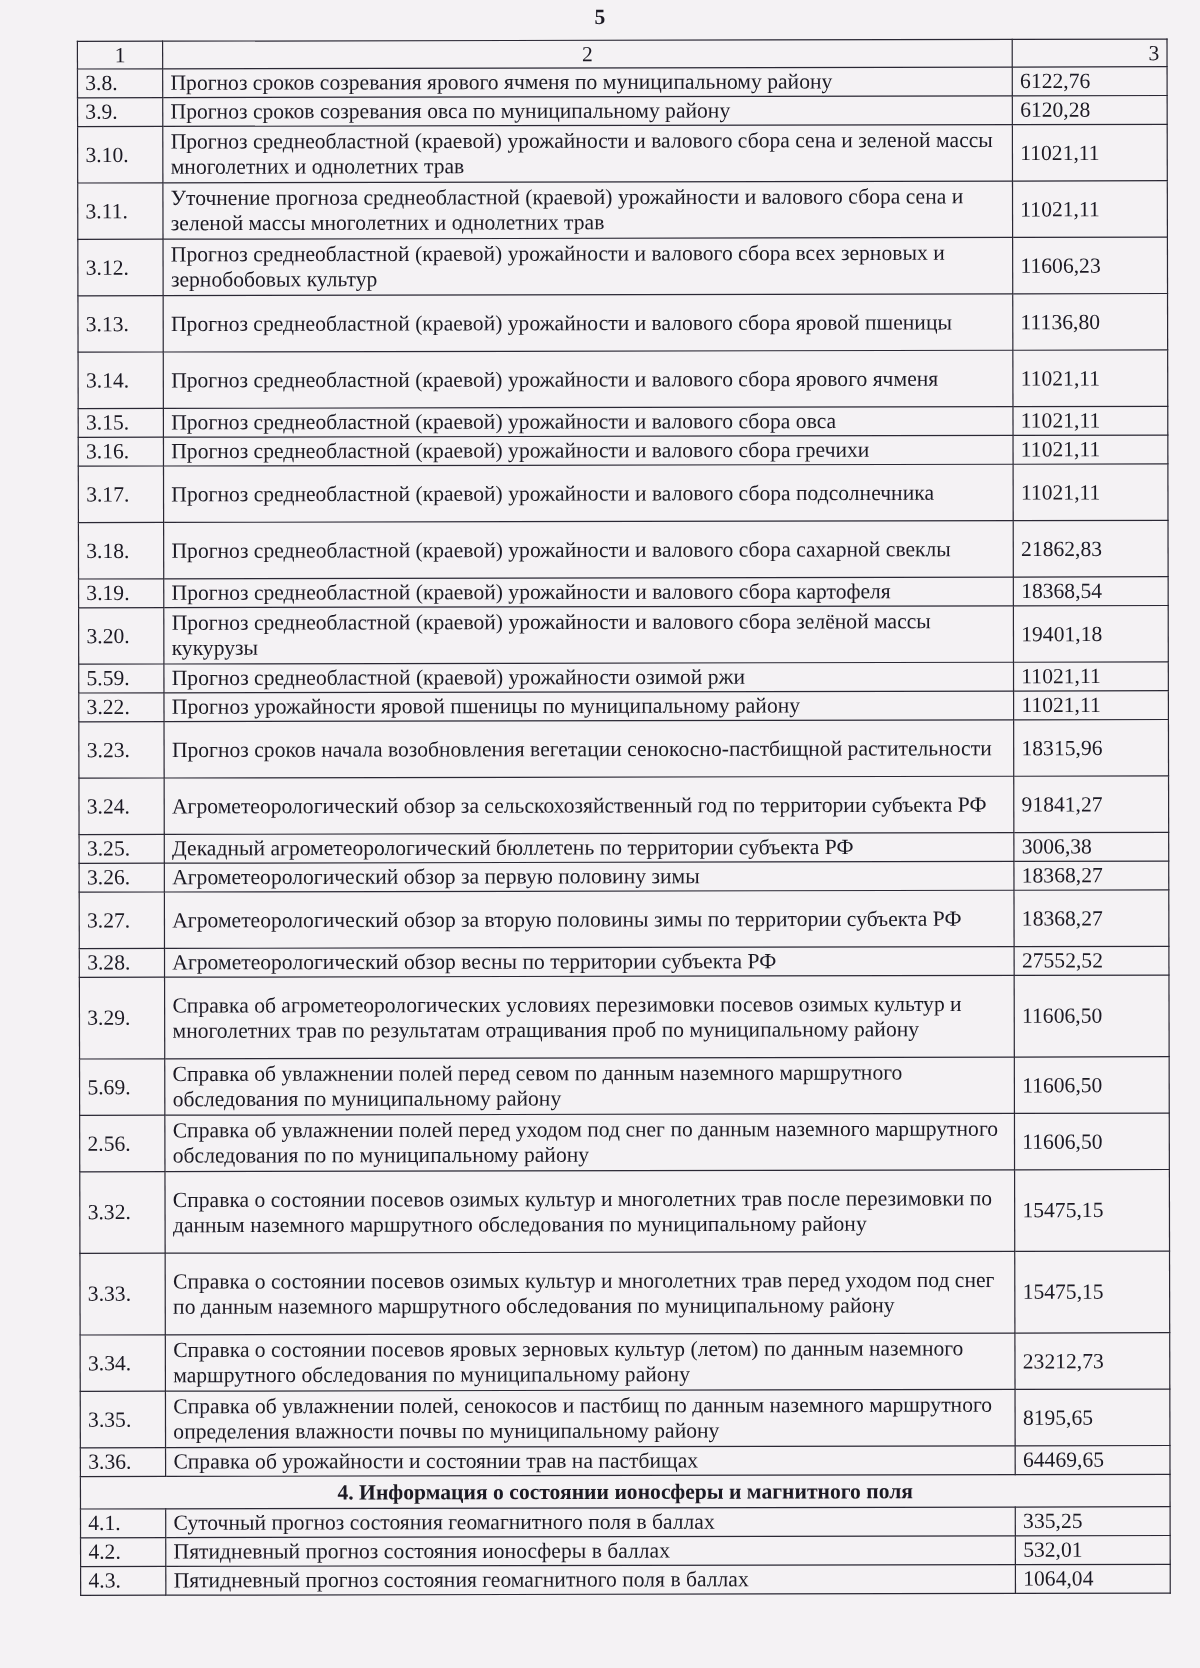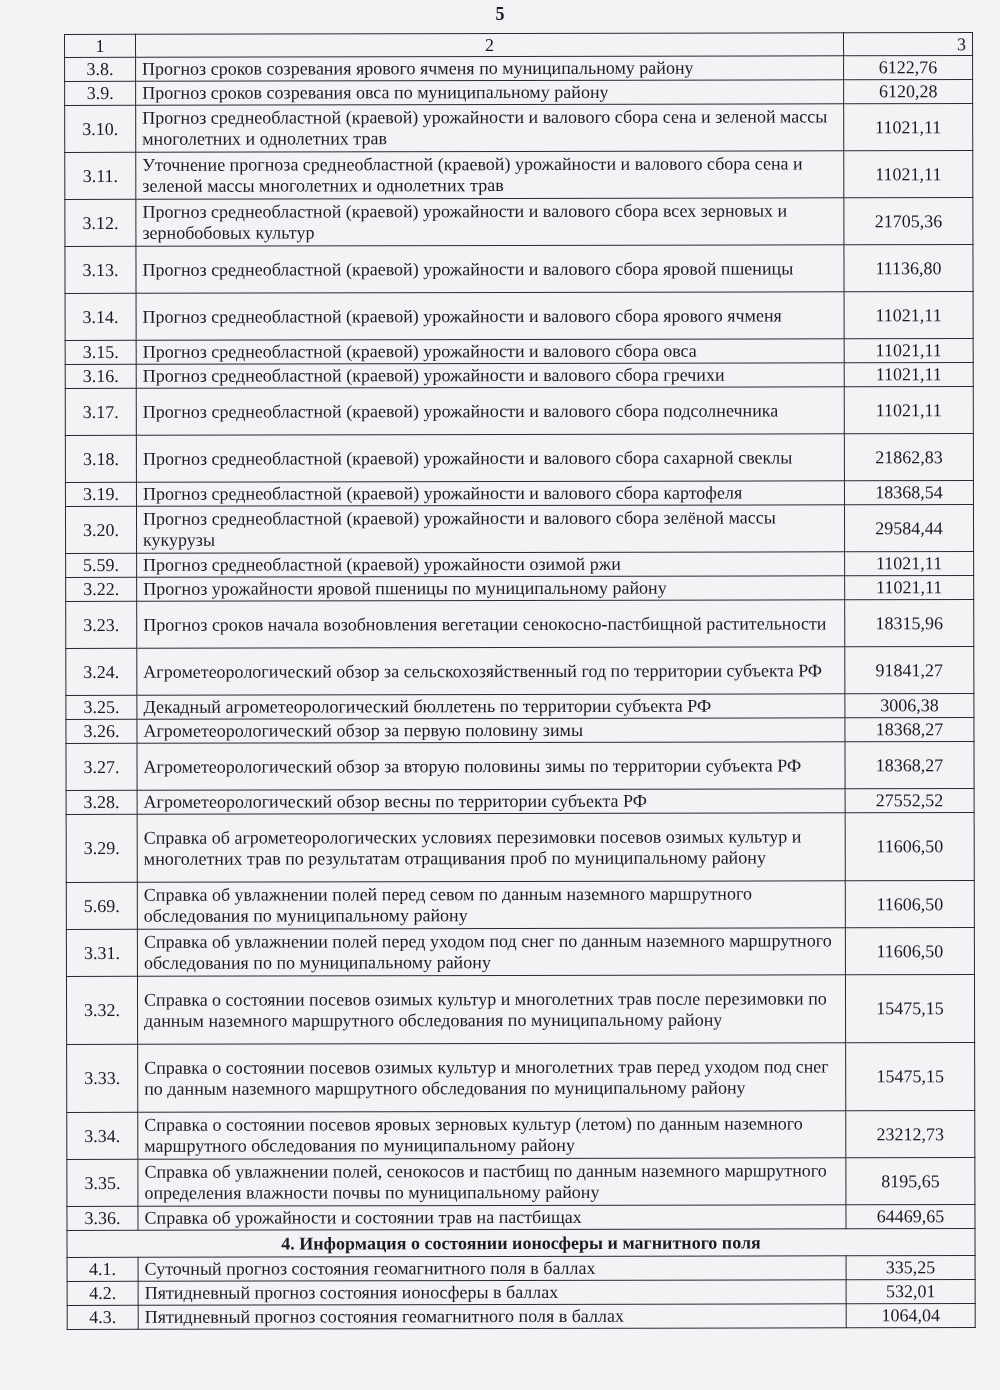--- a/index.html
+++ b/index.html
@@ -20,23 +20,23 @@
       border-collapse: collapse;
       font-size: 18px; line-height: 21px;
       transform: rotate(-0.12deg);
       transform-origin: top left;
     }
     table.doc td {
       border: 1.6px solid #2a2834;
       padding: 0 6px;
       vertical-align: middle;
     }
-    td.num { width: 58px; text-align: center; padding: 0 4px; }
+    td.num { width: 58px; text-align: left; padding: 0 4px; }
     td.desc { text-align: left; }
-    td.val { width: 116px; text-align: center; padding: 0 4px; vertical-align: top; }
+    td.val { width: 116px; text-align: left; padding: 0 4px; vertical-align: top; }
     tr.r1 td { height: 23px; }
     tr.r2 td { height: 46px; }
     tr.r3 td { height: 67px; }
     tr.hdr td { text-align: center; height: 22px; }
     tr.section td { text-align: center; font-weight: bold; height: 26px; }
     tr.r2 td.val, tr.r3 td.val { vertical-align: middle; }
   </style>
 </head>
 <body>
 
@@ -65,21 +65,21 @@
         <td class="val">11021,11</td>
       </tr>
       <tr class="r2">
         <td class="num">3.11.</td>
         <td class="desc">Уточнение прогноза среднеобластной (краевой) урожайности и валового сбора сена и зеленой массы многолетних и однолетних трав</td>
         <td class="val">11021,11</td>
       </tr>
       <tr class="r2">
         <td class="num">3.12.</td>
         <td class="desc">Прогноз среднеобластной (краевой) урожайности и валового сбора всех зерновых и зернобобовых культур</td>
-        <td class="val">21705,36</td>
+        <td class="val">11606,23</td>
       </tr>
       <tr class="r2">
         <td class="num">3.13.</td>
         <td class="desc">Прогноз среднеобластной (краевой) урожайности и валового сбора яровой пшеницы</td>
         <td class="val">11136,80</td>
       </tr>
       <tr class="r2">
         <td class="num">3.14.</td>
         <td class="desc">Прогноз среднеобластной (краевой) урожайности и валового сбора ярового ячменя</td>
         <td class="val">11021,11</td>
@@ -105,21 +105,21 @@
         <td class="val">21862,83</td>
       </tr>
       <tr class="r1">
         <td class="num">3.19.</td>
         <td class="desc">Прогноз среднеобластной (краевой) урожайности и валового сбора картофеля</td>
         <td class="val">18368,54</td>
       </tr>
       <tr class="r2">
         <td class="num">3.20.</td>
         <td class="desc">Прогноз среднеобластной (краевой) урожайности и валового сбора зелёной массы кукурузы</td>
-        <td class="val">29584,44</td>
+        <td class="val">19401,18</td>
       </tr>
       <tr class="r1">
         <td class="num">5.59.</td>
         <td class="desc">Прогноз среднеобластной (краевой) урожайности озимой ржи</td>
         <td class="val">11021,11</td>
       </tr>
       <tr class="r1">
         <td class="num">3.22.</td>
         <td class="desc">Прогноз урожайности яровой пшеницы по  муниципальному району</td>
         <td class="val">11021,11</td>
@@ -158,21 +158,21 @@
         <td class="num">3.29.</td>
         <td class="desc">Справка об агрометеорологических условиях перезимовки посевов озимых культур и многолетних трав по результатам отращивания проб по муниципальному району</td>
         <td class="val">11606,50</td>
       </tr>
       <tr class="r2">
         <td class="num">5.69.</td>
         <td class="desc">Справка об увлажнении полей перед севом по данным наземного маршрутного обследования по муниципальному району</td>
         <td class="val">11606,50</td>
       </tr>
       <tr class="r2">
-        <td class="num">3.31.</td>
+        <td class="num">2.56.</td>
         <td class="desc">Справка об увлажнении полей перед уходом под снег по данным наземного маршрутного обследования по по муниципальному району</td>
         <td class="val">11606,50</td>
       </tr>
       <tr class="r3">
         <td class="num">3.32.</td>
         <td class="desc">Справка о состоянии посевов озимых культур и многолетних трав после перезимовки по данным наземного маршрутного обследования по муниципальному району</td>
         <td class="val">15475,15</td>
       </tr>
       <tr class="r3">
         <td class="num">3.33.</td>

